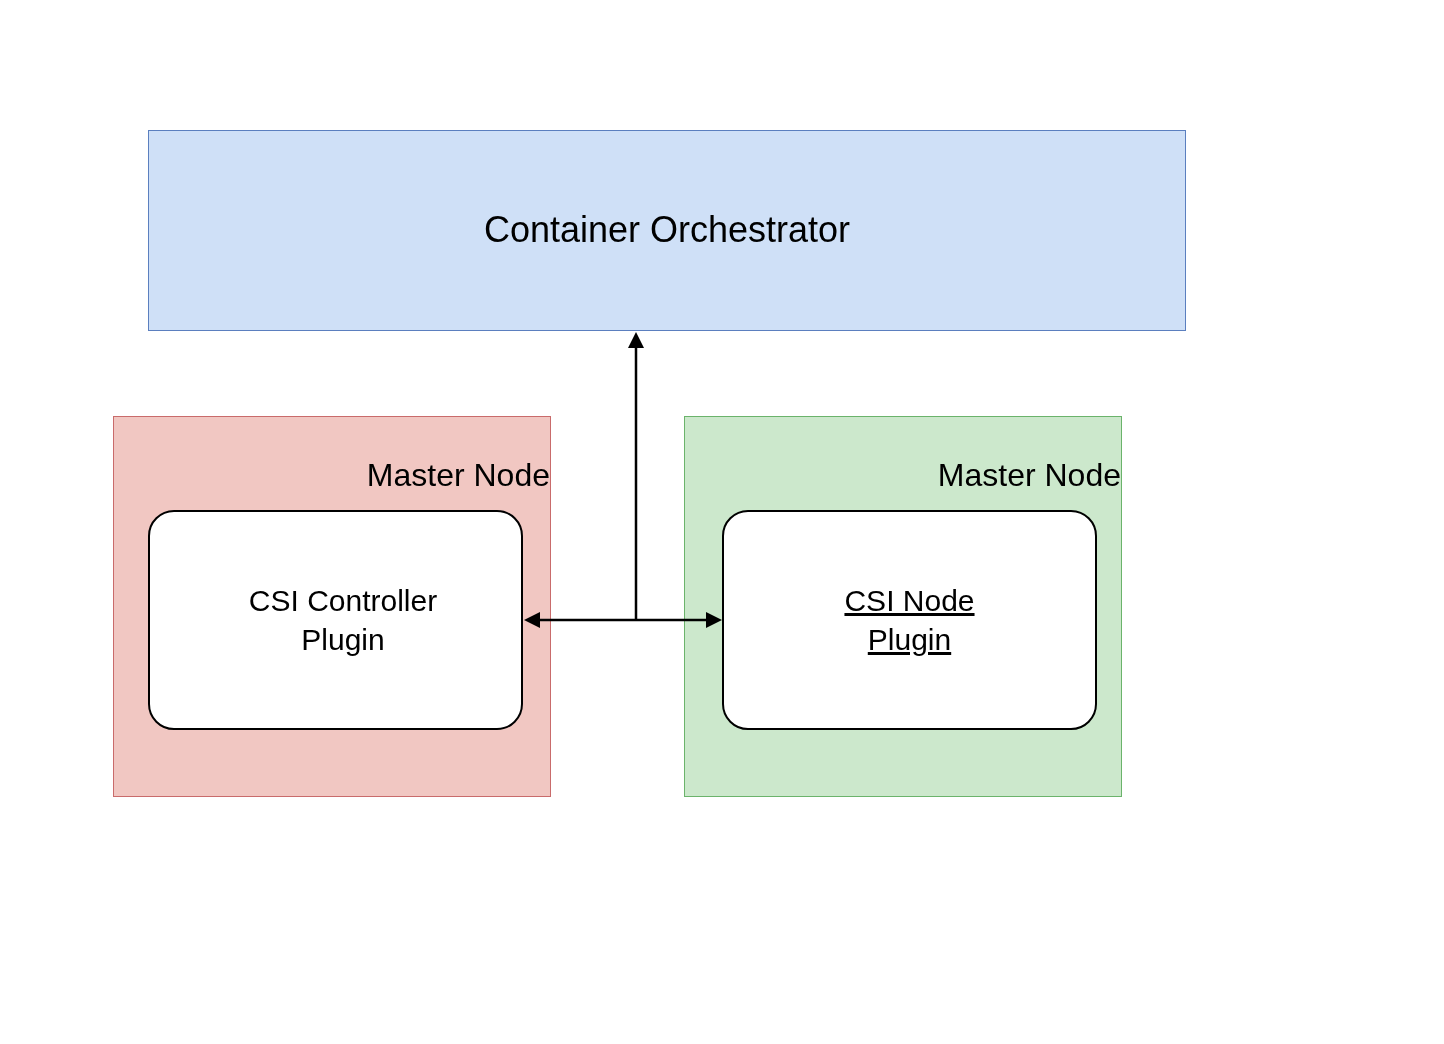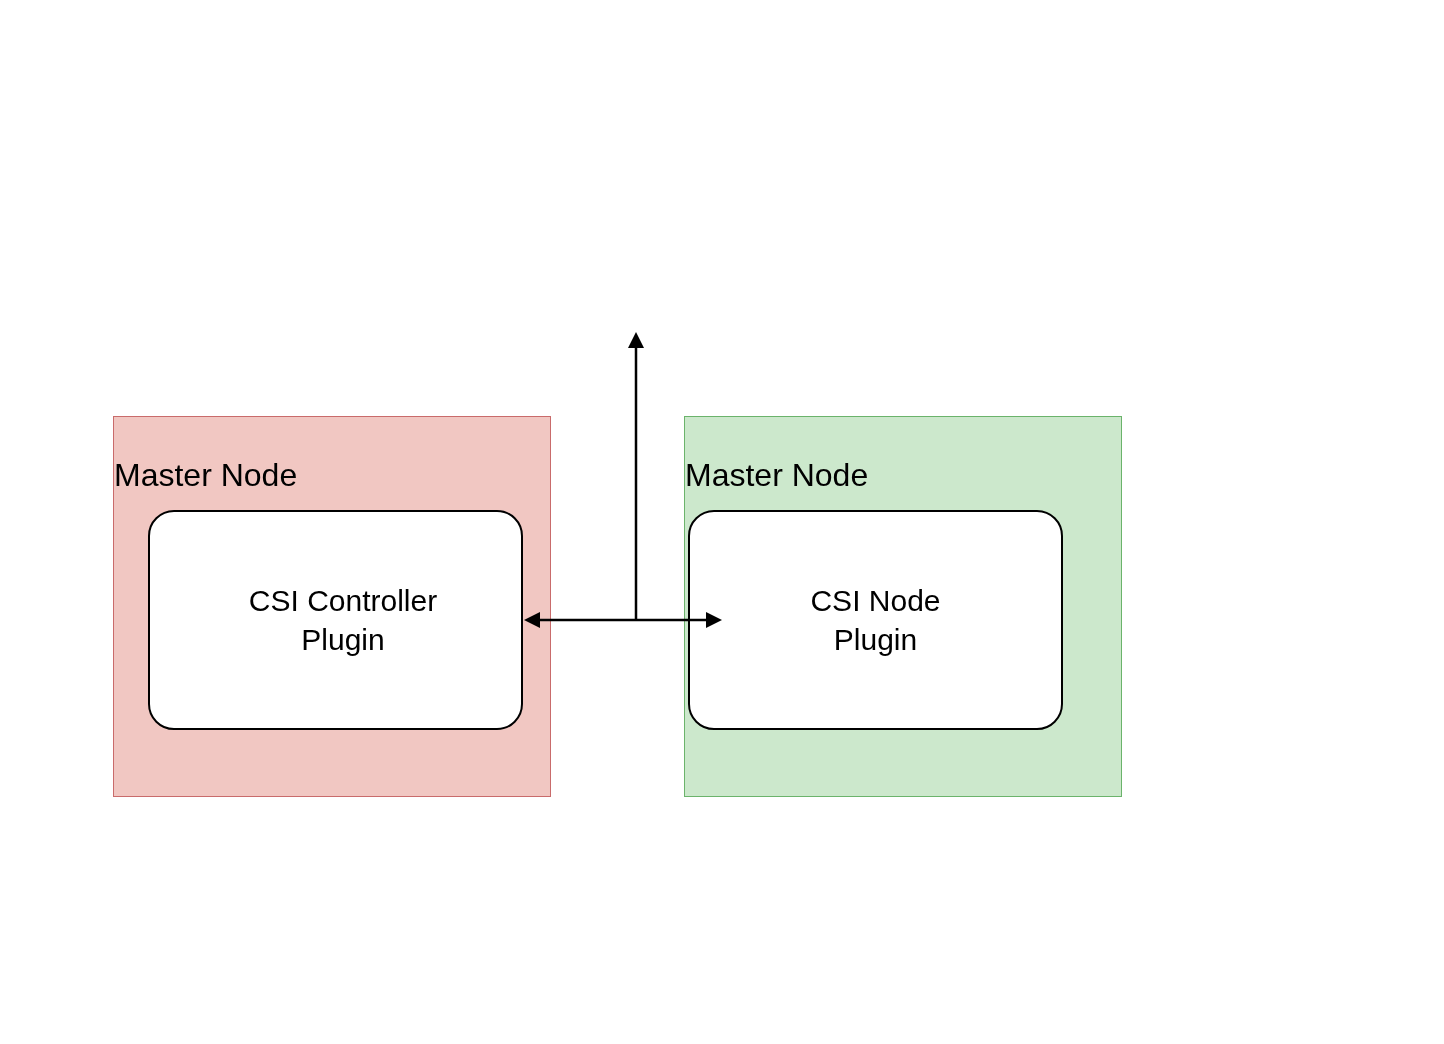--- a/index.html
+++ b/index.html
@@ -39,48 +39,51 @@
       border: 1.5px solid #6bb36b;
     }
     .plugin {
       border: 2px solid #000000;
       border-radius: 26px;
       background: #ffffff;
     }
     .node-title {
       position: absolute;
       width: 100%;
-      text-align: left;
+      text-align: right;
     }
     .arrow {
       position: absolute;
     }
   </style>
 </head>
 <body>
 
 <div class="diagram">
 
+  <div class="box orchestrator" id="orchestrator" style="left: 148px; top: 130px; width: 1038px; height: 201px; background: rgb(207, 224, 247); font-size: 36px;">
+    <span>Container Orchestrator</span>
+  </div>
 
   <div class="box master-node" id="master-node" style="left: 113px; top: 416px; width: 438px; height: 381px; background: rgb(241, 199, 194);">
     <div class="node-title" id="master-title" style="top: 38px; font-size: 32px;">Master Node</div>
   </div>
 
   <div class="box worker-node" id="worker-node" style="left: 684px; top: 416px; width: 438px; height: 381px; background: rgb(204, 232, 204);">
     <div class="node-title" id="worker-title" style="top: 38px; font-size: 32px;">Master Node</div>
   </div>
 
   <div class="box plugin" id="controller-plugin" style="left: 148px; top: 510px; width: 375px; height: 220px; font-size: 30px; padding-left: 15px;">
     <div>
       <span>CSI Controller</span><br>
       <span>Plugin</span>
     </div>
   </div>
 
-  <div class="box plugin" id="node-plugin" style="left: 688px; top: 510px; width: 375px; height: 220px; font-size: 30px;">
+  <div class="box plugin" id="node-plugin" style="left: 722px; top: 510px; width: 375px; height: 220px; font-size: 30px; text-decoration: underline;">
     <div>
       <span>CSI Node</span><br>
       <span>Plugin</span>
     </div>
   </div>
 
   <svg class="arrow" id="arrows-svg" width="1444" height="1044" style="left:0; top:0; pointer-events:none;">
   <line x1="636" y1="348" x2="636" y2="620" stroke="#000" stroke-width="2.5"></line>
       <polygon points="636,332 628,348 644,348" fill="#000"></polygon>
       <line x1="540" y1="620" x2="706" y2="620" stroke="#000" stroke-width="2.5"></line>

